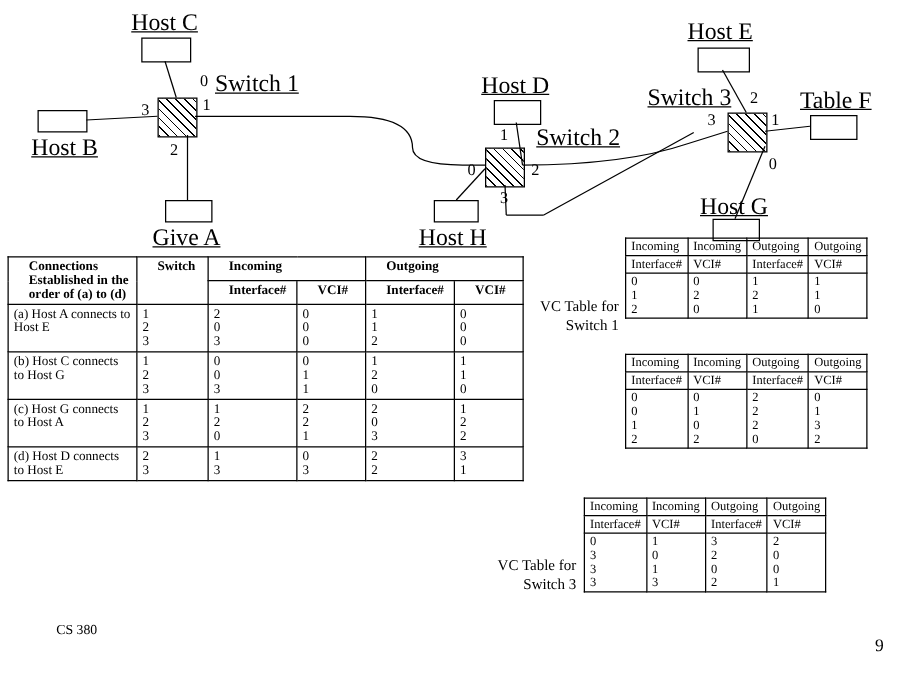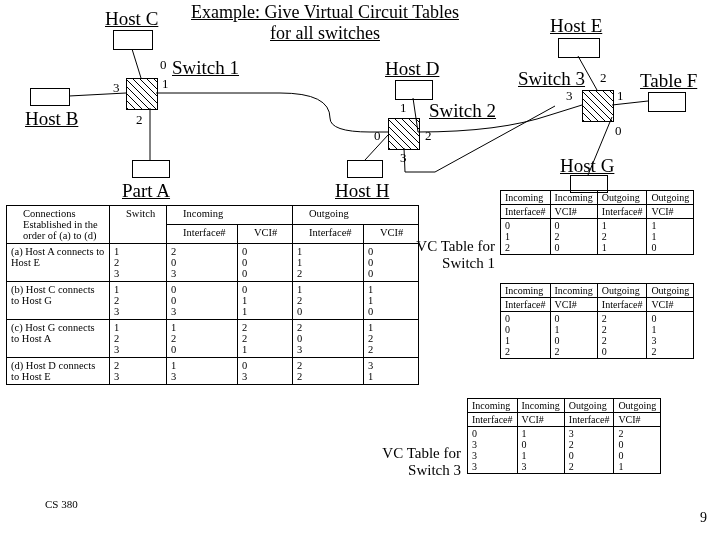--- a/index.html
+++ b/index.html
@@ -38,63 +38,62 @@
 
   
   table.conn { border-collapse: collapse; font-size: 10.5px; }
   table.conn td, table.conn th {
     border: 1px solid #000;
     padding: 2px 4px;
     text-align: left;
     vertical-align: top;
     font-weight: normal;
   }
-  table.conn th { font-weight: normal; padding-left: 16px; }
+  table.conn th { font-weight: bold; padding-left: 16px; }
 
   
   table.vc { border-collapse: collapse; font-size: 10px; }
   table.vc td, table.vc th {
     border: 1px solid #000;
     padding: 1px 4px;
     text-align: left;
     vertical-align: top;
     font-weight: normal;
   }
 
-  .vc-label { font-size: 15px; text-align: right; }
+  .vc-label { font-size: 12px; text-align: right; }
 
   .footer-l { font-size: 11px; }
   .footer-c { font-size: 14px; }
   .footer-r { font-size: 14px; }
 </style>
 </head>
 <body>
 <div class="page">
 
-<div class="title">Example: Give Virtual Circuit Tables for all switches</div>
 
 <div class="lbl abs" style="left:105px; top:8px;">Host C</div>
 <div class="node abs" style="left:113px; top:30px; width:38px; height:18px;"></div>
 
 <div class="lbl abs" style="left:550px; top:15px;">Host E</div>
 <div class="node abs" style="left:558px; top:38px; width:40px; height:18px;"></div>
 
 <div class="lbl abs" style="left:640px; top:70px;">Table F</div>
 <div class="node abs" style="left:648px; top:92px; width:36px; height:18px;"></div>
 
 <div class="lbl abs" style="left:385px; top:58px;">Host D</div>
 <div class="node abs" style="left:395px; top:80px; width:36px; height:18px;"></div>
 
 <div class="lbl abs" style="left:560px; top:155px;">Host G</div>
 <div class="node abs" style="left:570px; top:175px; width:36px; height:16px;"></div>
 
 <div class="lbl abs" style="left:25px; top:108px;">Host B</div>
 <div class="node abs" style="left:30px; top:88px; width:38px; height:16px;"></div>
 
-<div class="lbl abs" style="left:122px; top:180px;">Part A</div>
+<div class="lbl abs" style="left:122px; top:180px;">Give A</div>
 <div class="node abs" style="left:132px; top:160px; width:36px; height:16px;"></div>
 
 <div class="lbl abs" style="left:335px; top:180px;">Host H</div>
 <div class="node abs" style="left:347px; top:160px; width:34px; height:16px;"></div>
 
 <div class="lbl abs" style="left:172px; top:57px;">Switch 1</div>
 <div class="node hatch abs" style="left:126px; top:78px; width:30px; height:30px;"></div>
 
 <div class="plabel abs" style="left:160px; top:57px;">0</div>
 <div class="plabel abs" style="left:162px; top:76px;">1</div>

